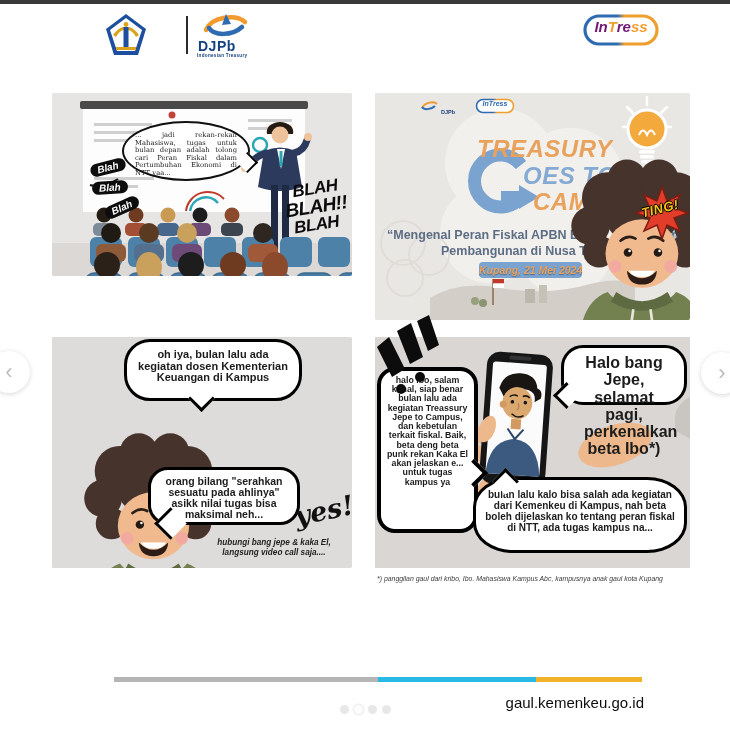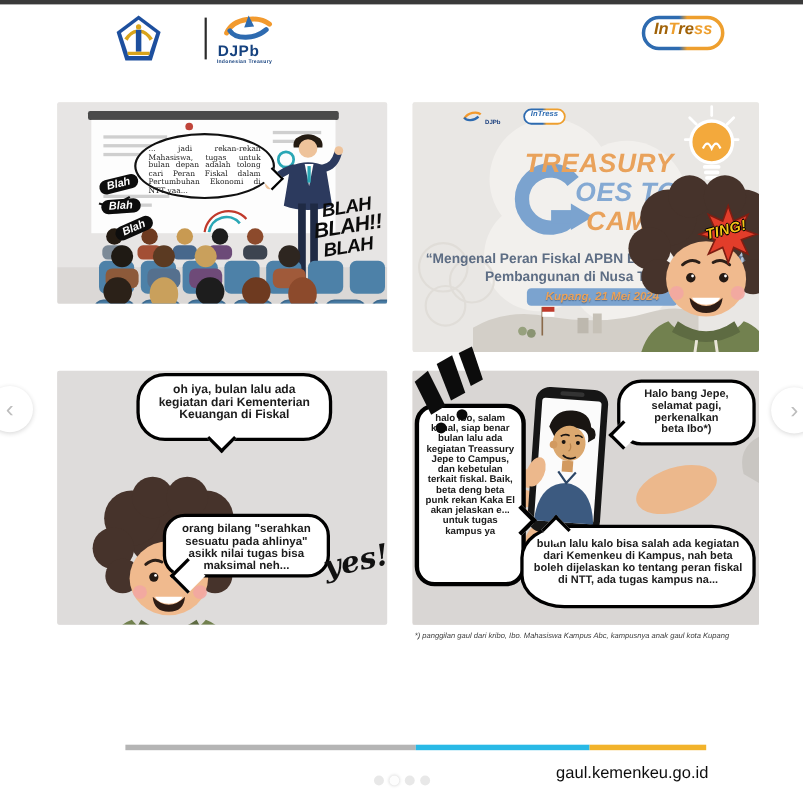--- a/index.html
+++ b/index.html
@@ -6,21 +6,21 @@
   #page{position:relative;width:730px;height:736px;background:#ffffff;overflow:hidden;
         font-family:"Liberation Sans",sans-serif;}
   .abs{position:absolute;}
   
   #topstrip{left:0;top:0;width:730px;height:4px;background:#3a3a3a;}
   
   #hdr-divider{left:186px;top:16px;width:2px;height:38px;background:#2b2b2b;}
   .djpb-name{left:198px;top:38px;width:60px;font-weight:bold;font-size:14px;color:#16427f;letter-spacing:.5px;}
   .djpb-tag{left:197px;top:53px;width:70px;font-size:4.6px;font-weight:bold;color:#16427f;letter-spacing:.3px;}
   .intress-text{left:584px;top:18px;width:74px;text-align:center;font-style:italic;font-weight:bold;font-size:15px;letter-spacing:0;}
-  .intress-text .bl{color:#a16207;} .intress-text .or{color:#ee9f2e;}
+  .intress-text .bl{color:#701a75;} .intress-text .or{color:#ee9f2e;}
   
   .nav-btn{width:42px;height:42px;border-radius:50%;background:#fff;border:none;
            box-shadow:0 1px 5px rgba(0,0,0,.16);color:#bdbdbd;font-size:22px;line-height:42px;
            text-align:center;padding:0;cursor:pointer;}
   #prev{left:-12px;top:351px;} #next{left:701px;top:352px;}
   
   .panel{position:absolute;border-radius:2px;}
   #p1{left:52px;top:93px;width:300px;height:183px;overflow:hidden;background:#e7e5e4;}
   #p2{left:375px;top:93px;width:315px;height:227px;overflow:hidden;background:#e9e7e4;}
   #p3{left:52px;top:337px;width:300px;height:231px;overflow:hidden;background:#dedcdb;}
@@ -45,21 +45,21 @@
             transform:rotate(-9deg);z-index:4;line-height:1;}
   #blah-big div{font-size:17px;letter-spacing:-.5px;}
   
   .p2-title{position:absolute;font-style:italic;font-weight:900;letter-spacing:.5px;z-index:2;line-height:1;}
   #p2-t1{left:102px;top:44px;font-size:24px;color:#e9a25b;}
   #p2-t2{left:148px;top:71px;font-size:24px;color:#84a9d3;}
   #p2-t3{left:158px;top:97px;font-size:24px;color:#e9a25b;}
   .p2-sub{position:absolute;font-weight:bold;font-size:12.5px;color:#5d6d84;z-index:2;white-space:nowrap;}
   #p2-s1{left:12px;top:135px;} #p2-s1b{left:296px;top:135px;} #p2-s2{left:66px;top:151px;}
   #p2-badge{position:absolute;left:104px;top:169px;background:#7ba3cf;color:#e9a25b;z-index:2;
-            font-weight:bold;font-style:italic;font-size:10.5px;padding:2px 17px;border-radius:4px;
+            font-weight:bold;font-style:italic;font-size:10.5px;padding:2px 0;border-radius:4px;
             text-shadow:0 1px 1px rgba(40,60,90,.5);}
   #p2-ting{position:absolute;left:266px;top:108px;z-index:6;color:#f5c518;font-style:italic;font-weight:900;
            font-size:13px;transform:rotate(-14deg);letter-spacing:.5px;
            text-shadow:-1px 0 #000,1px 0 #000,0 -1px #000,0 1px #000;}
   .mini-logo{position:absolute;z-index:2;}
   #mini-djpb-text{left:66px;top:16px;font-size:5.5px;font-weight:bold;color:#1a3f7e;z-index:2;}
   #mini-intress{left:100px;top:5px;width:40px;height:16px;z-index:2;}
   #mini-intress span{position:absolute;left:0;top:2px;width:40px;text-align:center;font-size:7px;
            font-style:italic;font-weight:bold;color:#2e6bb0;}
   
@@ -69,21 +69,21 @@
          padding:6px 6px;box-sizing:border-box;}
   #p3-b3{left:96px;top:130px;width:152px;height:58px;border-radius:20px;font-size:10.5px;line-height:1.04;
          padding:6px 6px;box-sizing:border-box;}
   #p3-yes{position:absolute;left:242px;top:158px;font-family:"DejaVu Serif",serif;font-style:italic;
           font-weight:bold;font-size:27px;color:#111;transform:rotate(-12deg);z-index:4;}
   #p3-caption{position:absolute;left:148px;top:201px;width:148px;text-align:center;font-style:italic;
           font-weight:bold;font-size:8.2px;color:#222;line-height:1.2;z-index:4;}
   
   #p4-bl{left:2px;top:30px;width:101px;height:166px;border:4px solid #000;border-radius:18px;
          font-size:8.8px;line-height:1.05;padding:5px 4px;box-sizing:border-box;}
-  #p4-bt{left:186px;top:8px;width:126px;height:60px;border-radius:22px;font-size:10px;line-height:1.08;
+  #p4-bt{left:186px;top:8px;width:126px;height:60px;border-radius:22px;font-size:16px;line-height:1.08;
          padding:6px 20px;box-sizing:border-box;}
   #p4-bb{left:98px;top:140px;width:214px;height:76px;border-radius:40px/30px;font-size:10px;line-height:1.1;
          padding:9px 8px;box-sizing:border-box;}
   
   #footnote{left:377px;top:575px;width:315px;font-style:italic;font-size:6.9px;color:#3c3c3c;}
   
   #progress{left:114px;top:677px;width:528px;height:5px;display:flex;}
   #progress span{display:block;height:100%;}
   .seg-gray{width:50%;background:#b5b5b5;} .seg-cyan{width:30%;background:#29b9e6;} .seg-yellow{width:20%;background:#f2b32b;}
   #dots{left:340px;top:705px;display:flex;gap:5px;}
@@ -347,28 +347,29 @@
     </svg>
     <div id="p2-ting">TING!</div>
   </div>
 
   <div class="panel" id="p3">
     <svg width="300" height="231" viewBox="0 0 300 231">
       <rect width="300" height="231" fill="#dedcdb"></rect>
       <use href="#ibo" transform="translate(28,90) scale(1.05)"></use>
     </svg>
     <div class="bubble" id="p3-b1">
-      <span>oh iya, bulan lalu ada kegiatan dari Kementerian Keuangan di Fiskal</span>
+      <span>oh iya, bulan lalu ada kegiatan dosen Kementerian Keuangan di Kampus</span>
       <span class="tail t-down" style="left:38%;top:calc(100% - 9px);"></span>
     </div>
     <div class="bubble" id="p3-b3">
       <span>orang bilang "serahkan sesuatu pada ahlinya" asikk nilai tugas bisa maksimal neh...</span>
       <span class="tail t-left" style="left:8px;top:calc(100% - 10px);width:20px;height:20px;"></span>
     </div>
     <div id="p3-yes">yes!</div>
+    <div id="p3-caption">hubungi bang jepe &amp; kaka El, langsung video call saja....</div>
   </div>
 
   <div class="panel" id="p4">
     <svg width="315" height="231" viewBox="0 0 315 231">
       <rect width="315" height="231" fill="#d9d6d4"></rect>
       <path d="M315,60 q-20,10 -14,34 l14,8 Z" fill="#c9c6c2"></path>
       <ellipse cx="240" cy="108" rx="38" ry="20" fill="#ecb88c" transform="rotate(-18 240 108)"></ellipse>
       <g>
         <ellipse cx="104" cy="98" rx="12" ry="8" fill="#ecb88c" transform="rotate(20 104 98)"></ellipse>
         <ellipse cx="101" cy="116" rx="13" ry="8" fill="#ecb88c" transform="rotate(10 101 116)"></ellipse>

